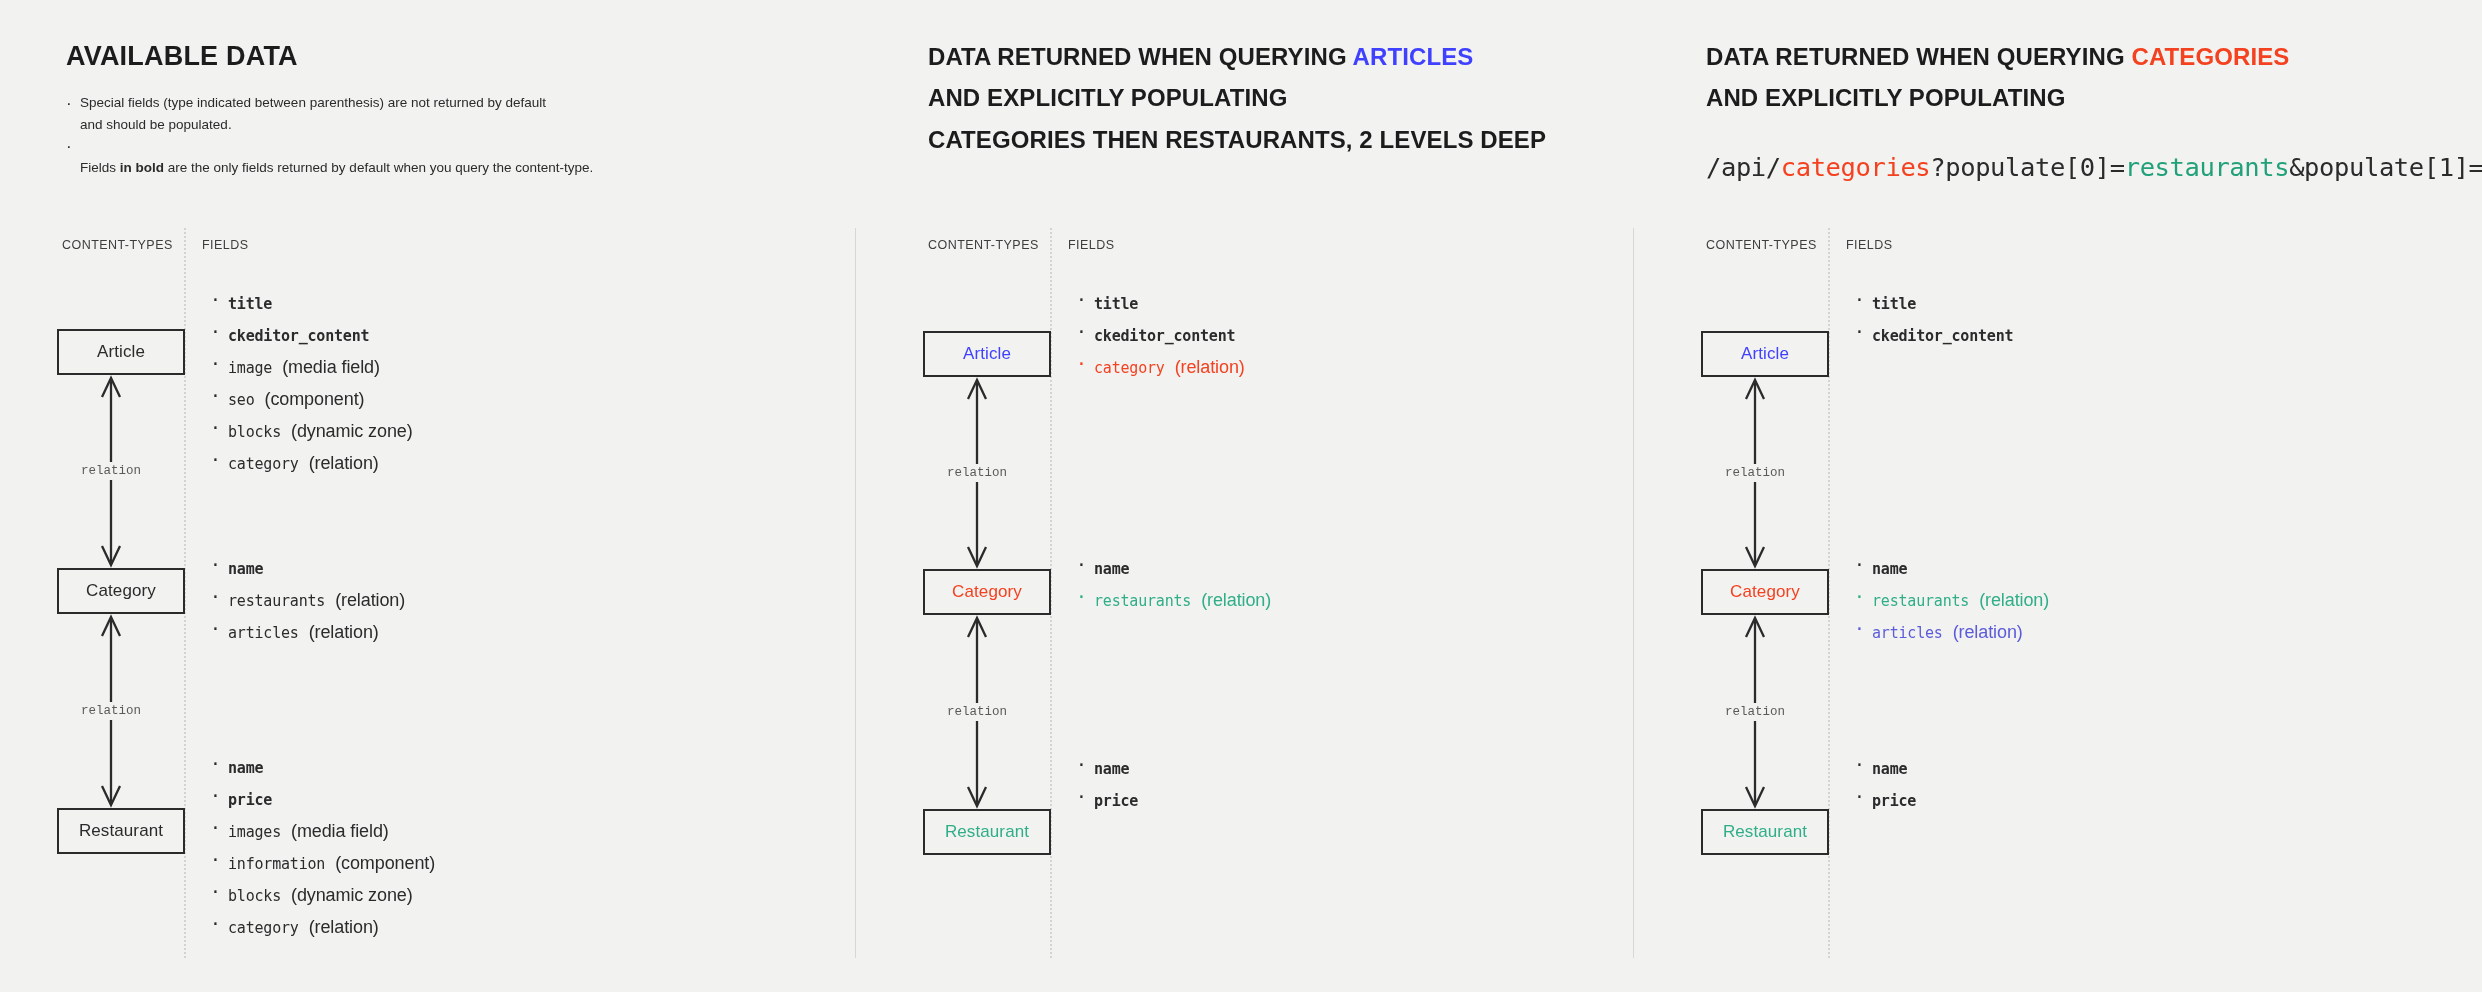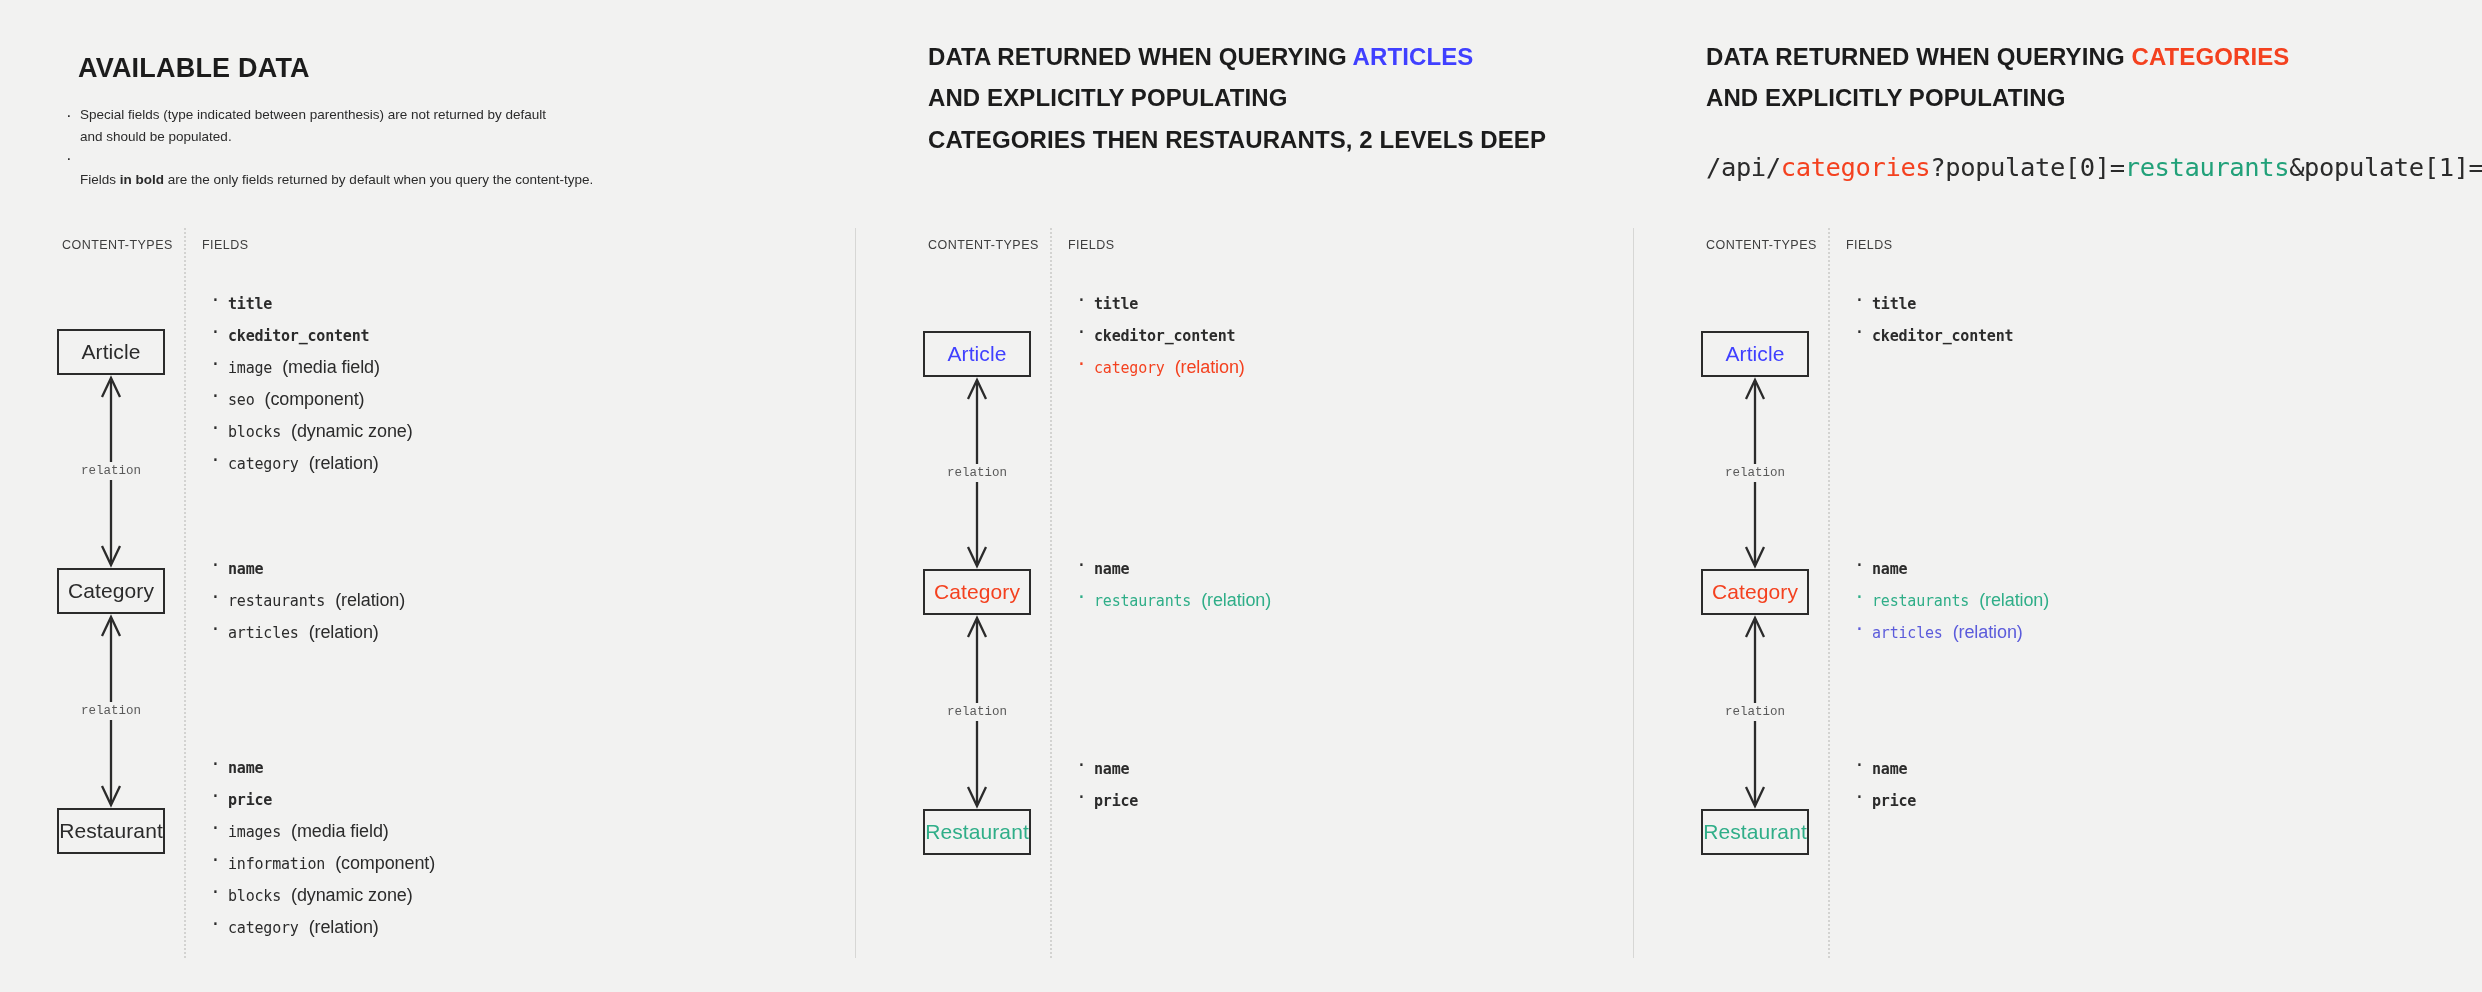--- a/index.html
+++ b/index.html
@@ -52,21 +52,21 @@
   }
   .panel--one .head-block { left: 62px; }
   .panel--two .head-block { left: 73px; }
   .panel--three .head-block { left: 73px; }
 
   .title {
     font-size: 27px;
     font-weight: bold;
     letter-spacing: 0.2px;
     color: #1c1c1c;
-    margin: 16px;
+    margin: 4px;
     line-height: 1.25;
   }
   .title-lines {
     font-size: 24px;
     font-weight: bold;
     color: #1c1c1c;
     line-height: 1.72;
     letter-spacing: 0.1px;
     margin: 0;
     white-space: nowrap;
@@ -126,29 +126,29 @@
     position: absolute;
     top: 228px;
     width: 0px;
     height: 730px;
     border-left: 2px dotted #d3d3d1;
   }
 
   
   .ent-box {
     position: absolute;
-    width: 108px;
+    width: 128px;
     height: 46px;
     border: 2.6px solid #2b2b2b;
     background: #f2f2f1;
     box-sizing: border-box;
     display: flex;
     align-items: center;
     justify-content: center;
-    font-size: 21px;
+    font-size: 17px;
     color: #2b2b2b;
     letter-spacing: 0.1px;
   }
   .ent-box.c-blue   { color: #4040ff; }
   .ent-box.c-orange { color: #f4411f; }
   .ent-box.c-teal   { color: #2fae88; }
 
   
   .rel {
     position: absolute;

